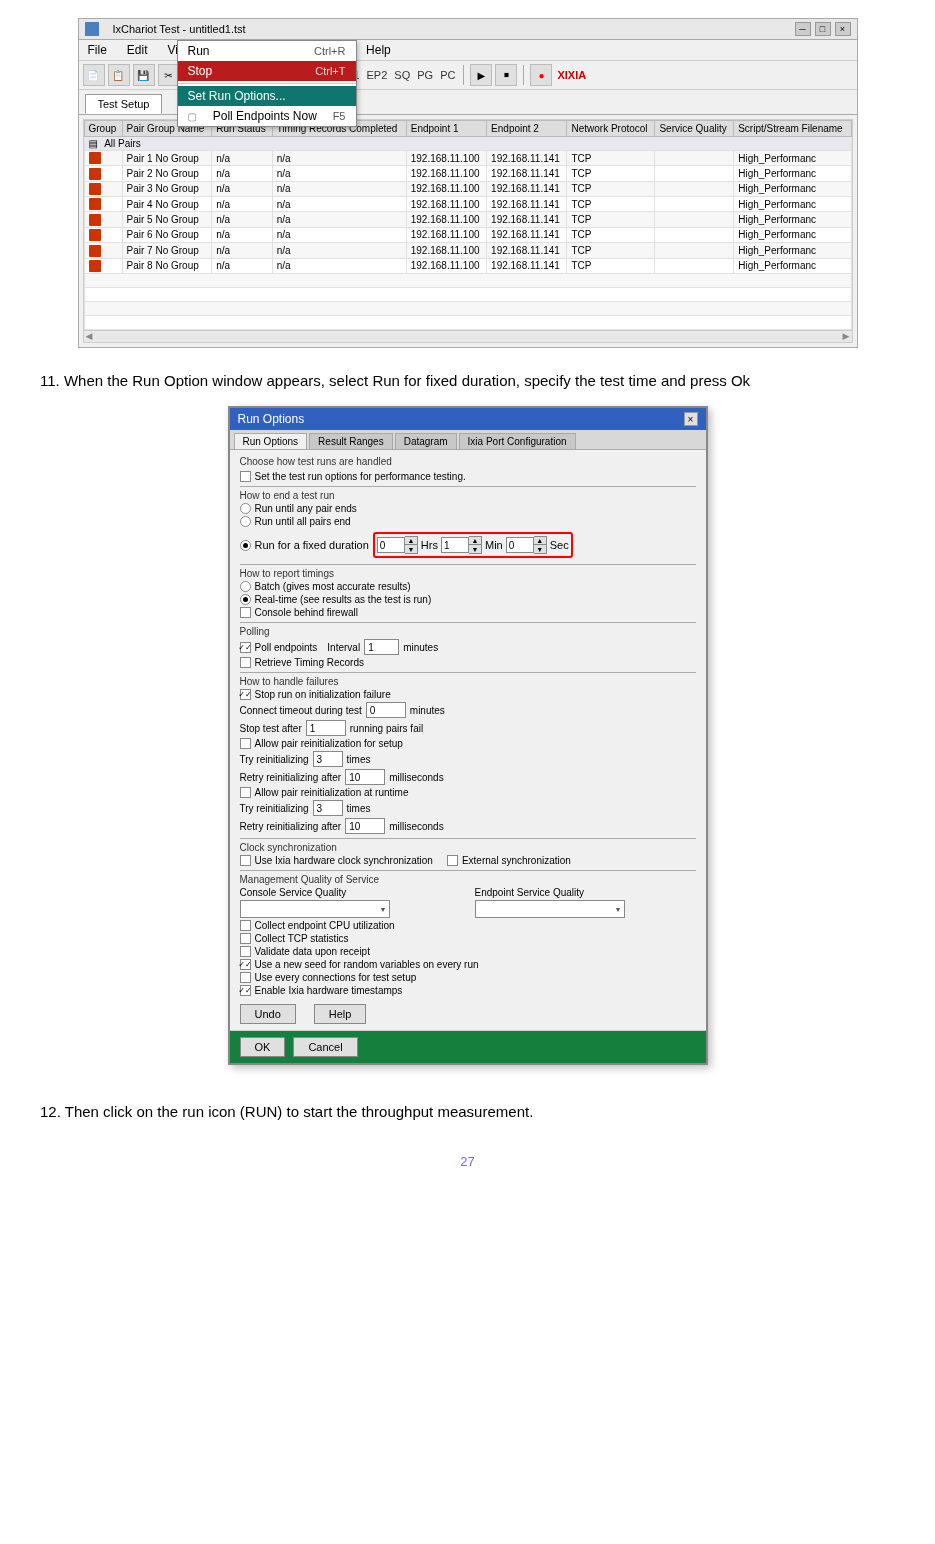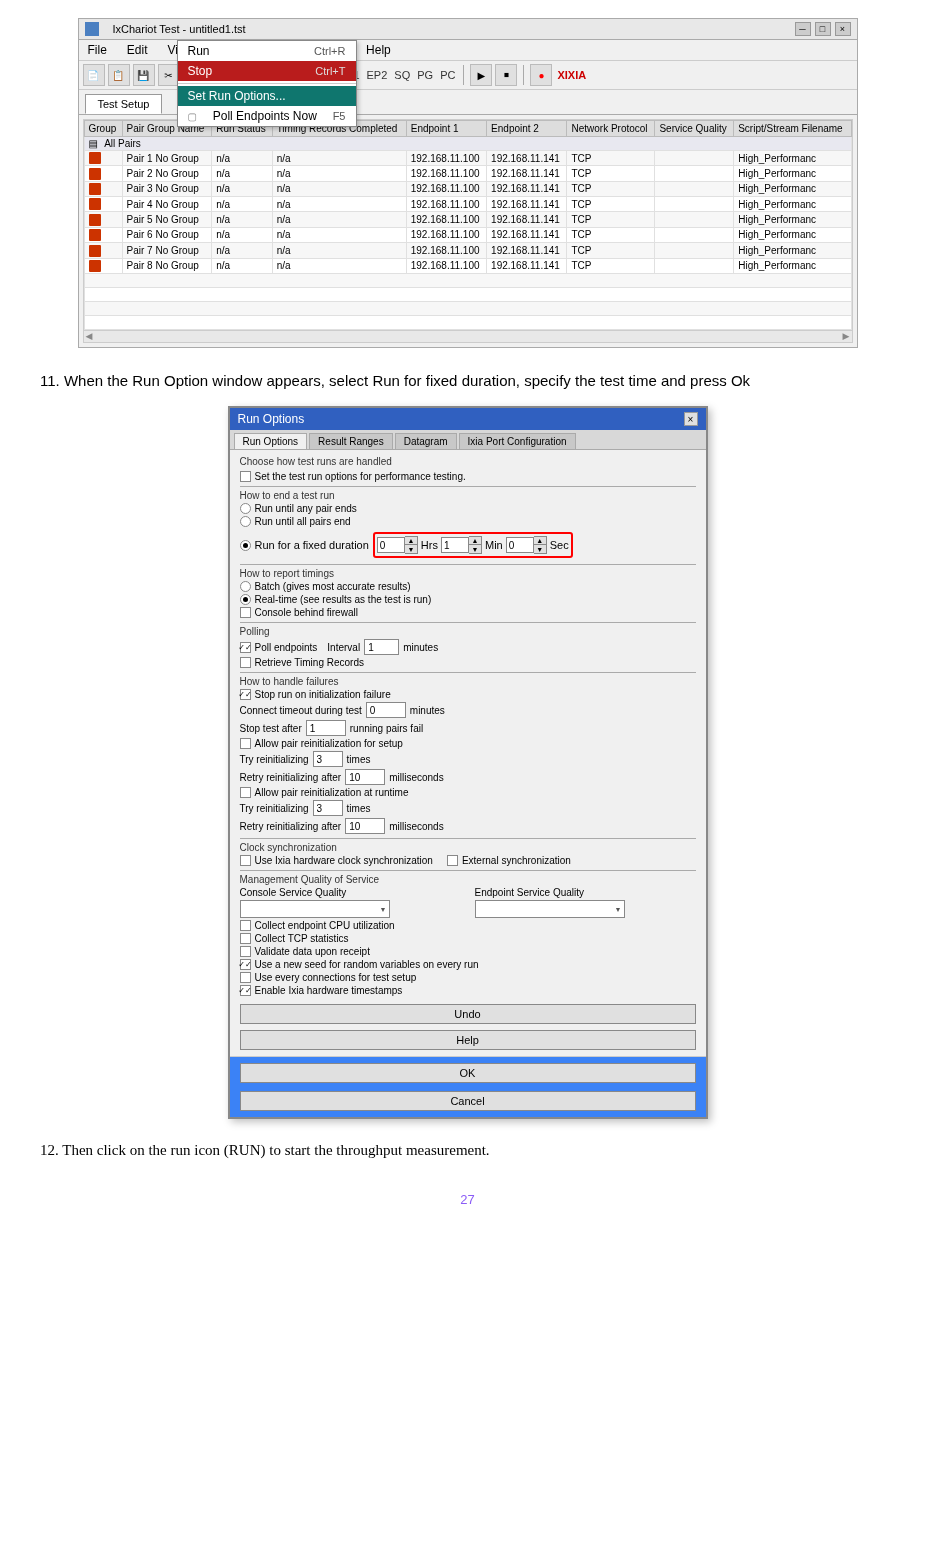--- a/index.html
+++ b/index.html
@@ -198,21 +198,21 @@
       margin: 18px 0 14px 0;
       font-size: 15px;
       line-height: 1.5;
     }
     .instruction .num { display: inline; }
 
     
     .dialog-area {
       display: flex;
       justify-content: center;
-      margin: 10px 0 20px 0;
+      margin: 10px 0 36px 0;
     }
     .dialog-box {
       border: 2px solid #888;
       background: #f0f0f0;
       width: 480px;
       box-shadow: 3px 3px 8px rgba(0,0,0,0.25);
       font-size: 11px;
     }
     .dialog-title-bar {
       background: #3060c0;
@@ -367,37 +367,35 @@
       content: '▼';
       font-size: 7px;
       margin-left: auto;
       color: #555;
     }
     .dialog-footer {
       padding: 6px 10px;
       display: flex;
       gap: 8px;
       border-top: 1px solid #ccc;
-      background: #3b82f6;
-      flex-direction: column;
+      background: #15803d;
     }
     .dlg-btn {
       background: #e0e0e0;
       border: 1px solid #888;
       padding: 3px 14px;
       font-size: 11px;
       cursor: pointer;
     }
 
     
     .bottom-instruction {
       font-size: 15px;
       margin: 14px 0;
       line-height: 1.5;
-      font-family: Liberation Serif, serif;
     }
 
     
     .page-number {
       text-align: center;
       font-size: 13px;
       margin-top: 30px;
       color: #8b5cf6;
     }
   </style>
@@ -811,21 +809,21 @@
         </div>
         <div class="check-row">
           <div class="check-box"></div>
           <span>Use every connections for test setup</span>
         </div>
         <div class="check-row">
           <div class="check-box checked">✓</div>
           <span>Enable Ixia hardware timestamps</span>
         </div>
 
-        <div style="display:flex;gap:6px;margin-top:8px;flex-direction:column;">
+        <div style="display:flex;gap:18px;margin-top:8px;">
           <button class="dlg-btn">Undo</button>
           <button class="dlg-btn">Help</button>
         </div>
 
       </div>
 
       <div class="dialog-footer">
         <button class="dlg-btn">OK</button>
         <button class="dlg-btn">Cancel</button>
       </div>

